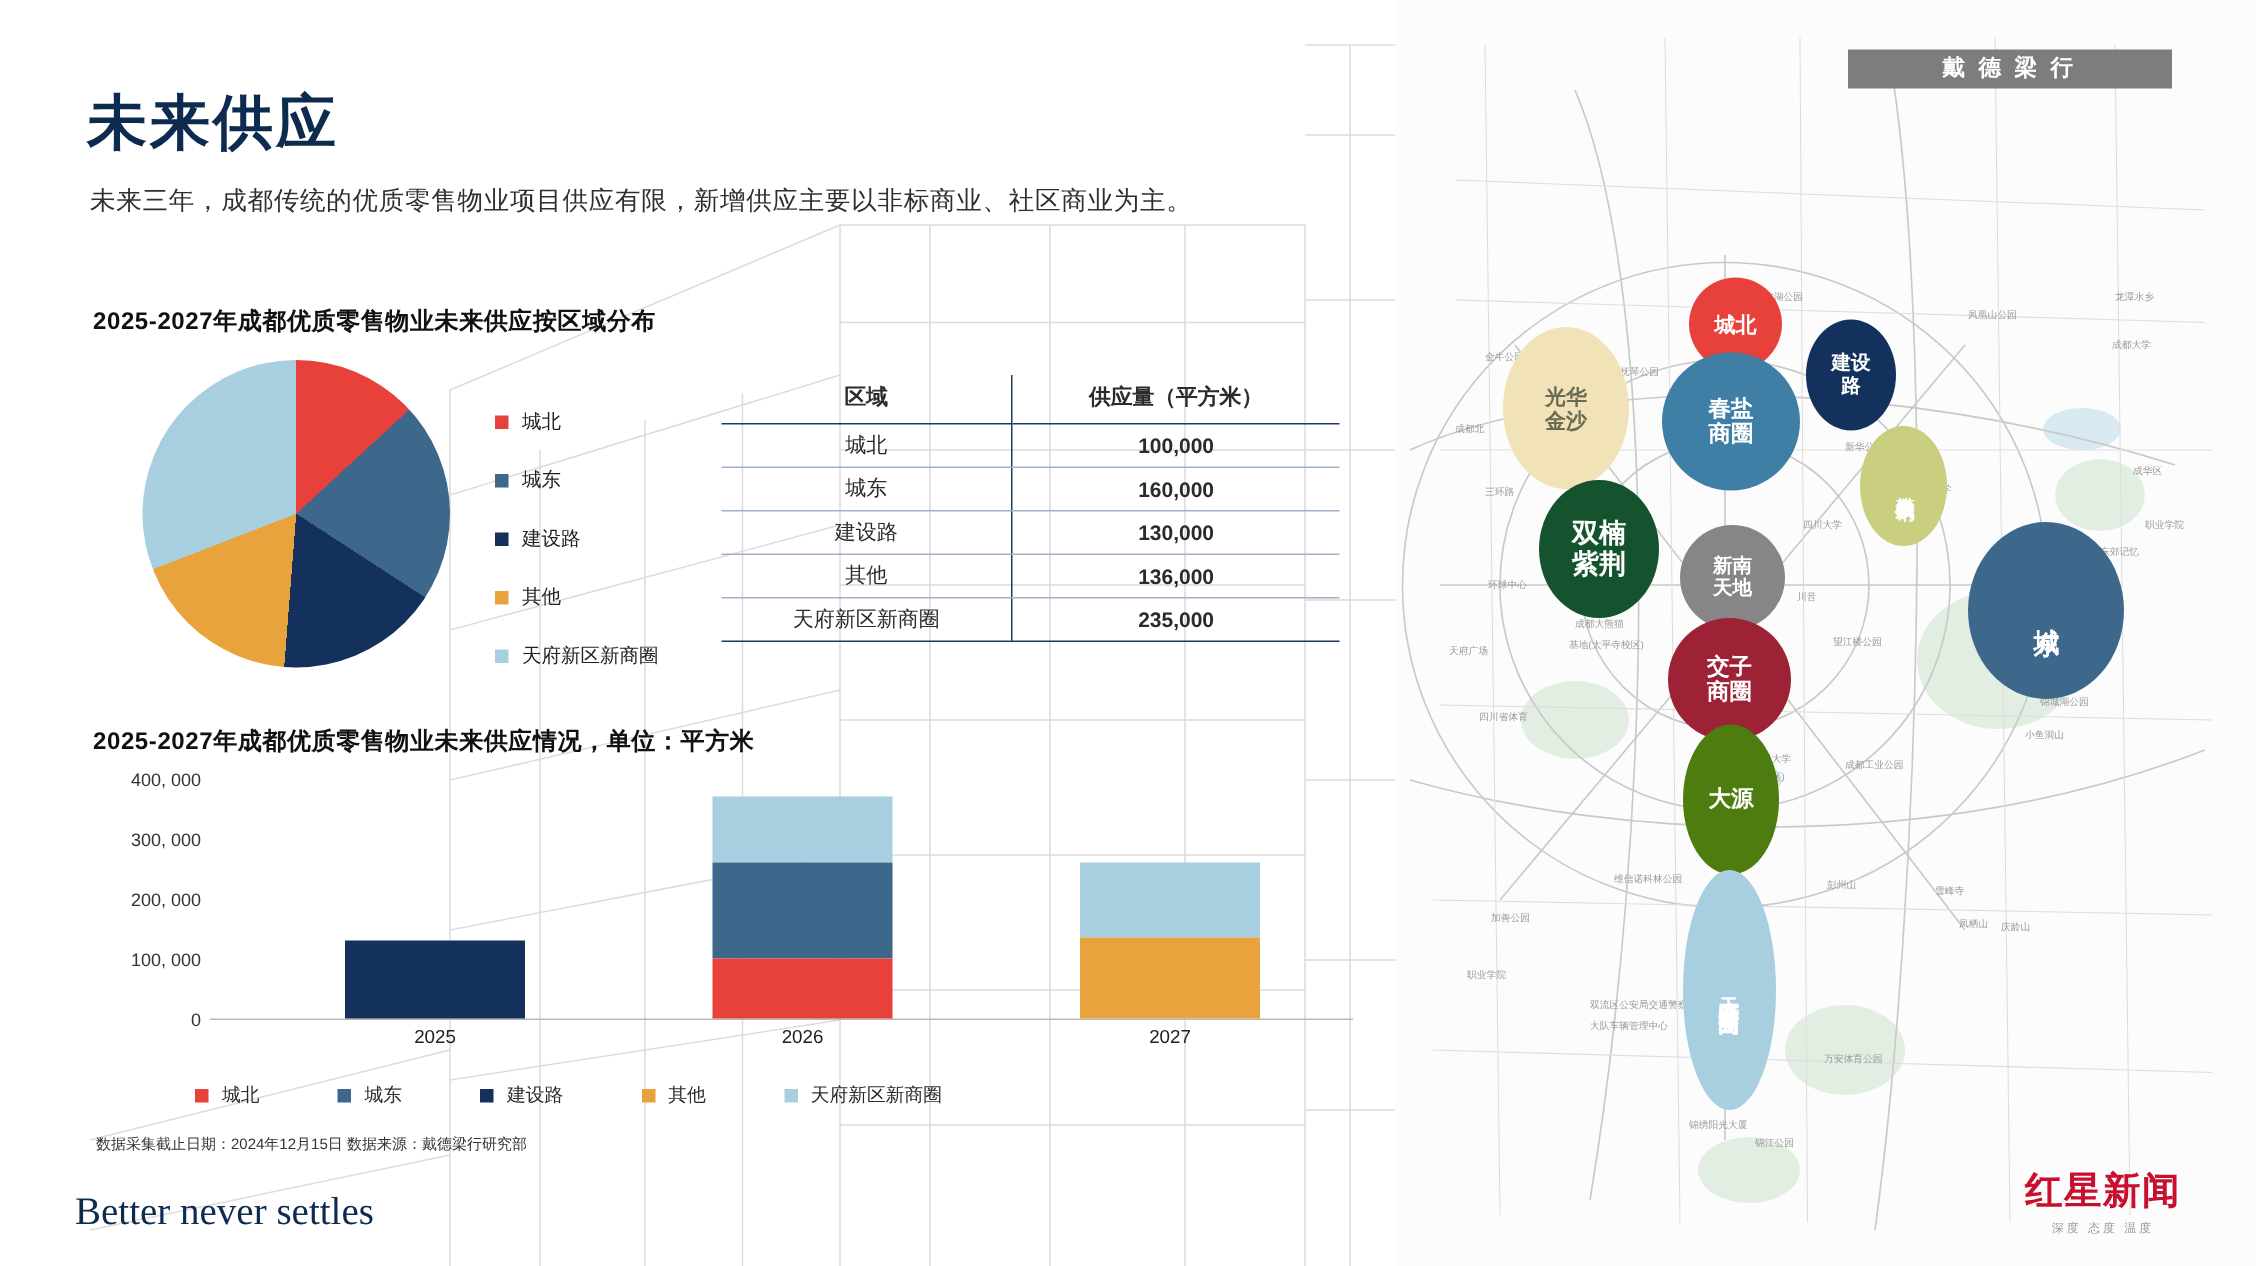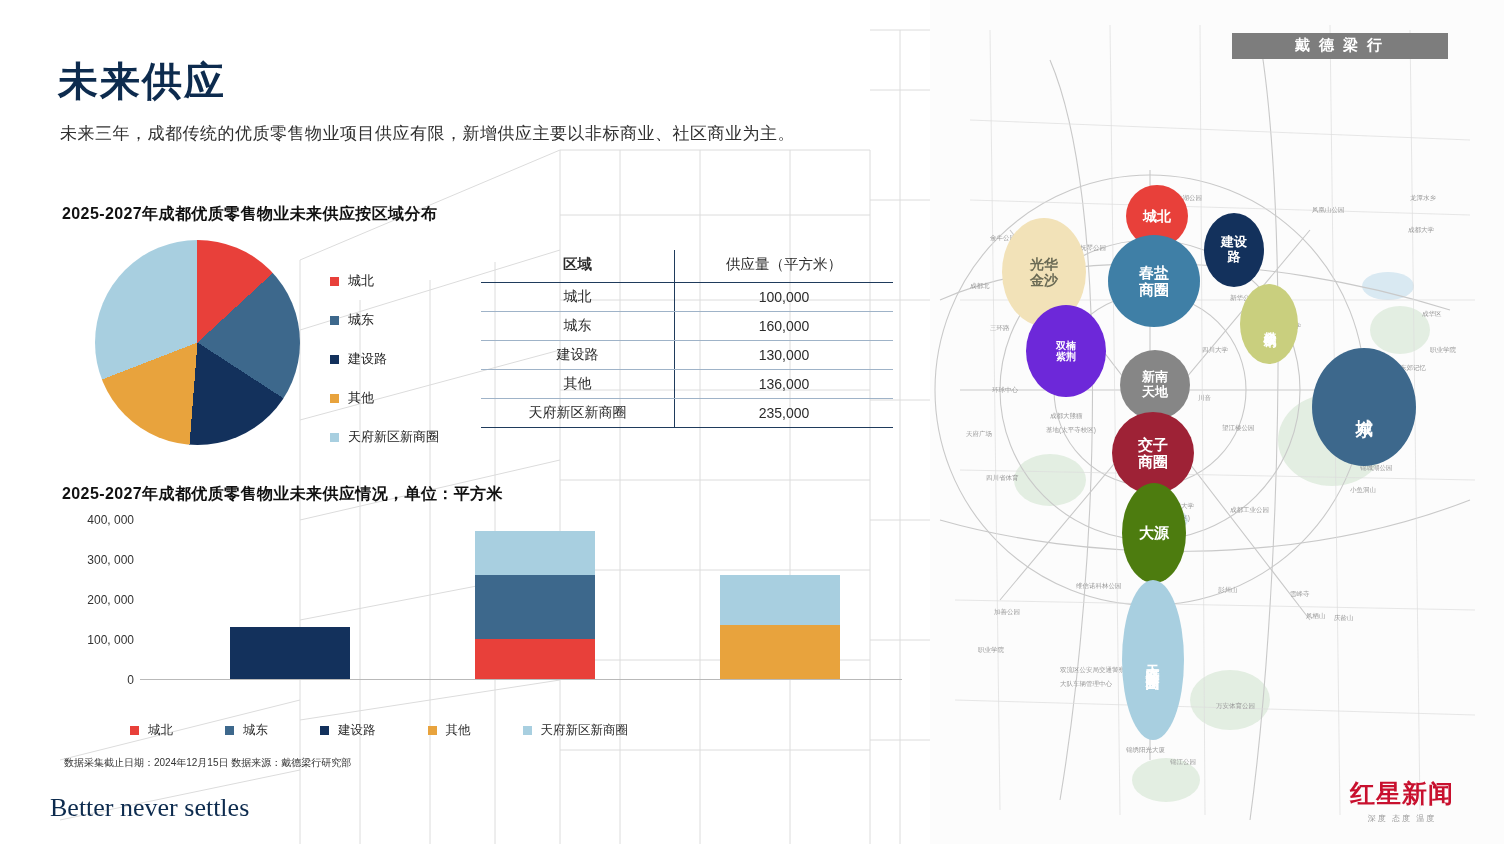--- a/index.html
+++ b/index.html
@@ -34,22 +34,22 @@
   
   .pie-wrap { position:absolute; left:95px; top:240px; width:240px; height:205px; z-index:4; }
   .pie { width:205px; height:205px; border-radius:50%; }
   .pie-legend { position:absolute; left:330px; top:272px; z-index:4; font-size:13px; }
   .pie-legend div { display:flex; align-items:center; margin-bottom:21px; color:#222; }
   .sw { width:9px; height:9px; margin-right:9px; display:inline-block; }
   
   .tbl { position:absolute; left:481px; top:250px; width:412px; z-index:4;
          border-collapse:collapse; font-size:14px; }
   .tbl td, .tbl th { padding:5px 6px; text-align:center; }
-  .tbl thead th { font-weight:normal; font-size:14.5px; border-bottom:1.5px solid #1f3b5c; padding-bottom:8px;}
-  .tbl tbody td { border-bottom:1px solid #9fb3c8; font-weight:normal; }
+  .tbl thead th { font-weight:bold; font-size:14.5px; border-bottom:1.5px solid #1f3b5c; padding-bottom:8px;}
+  .tbl tbody td { border-bottom:1px solid #9fb3c8; font-weight:bold; }
   .tbl tbody tr:last-child td { border-bottom:1.5px solid #1f3b5c; }
   .tbl .col-a { width:47%; border-right:1.5px solid #1f3b5c; font-weight:normal; }
   .tbl thead .col-a { font-weight:bold; }
   
   .bar-area { position:absolute; left:62px; top:520px; width:840px; height:185px; z-index:4; }
   .y-labels { position:absolute; left:0; top:0; width:72px; height:160px; font-size:12px; color:#333; }
   .y-labels span { position:absolute; right:0; transform:translateY(-50%); }
   .plot { position:absolute; left:78px; top:0; right:0; height:160px;
           border-bottom:1px solid #b9b9b9; }
   .bar-col { position:absolute; bottom:0; width:120px; }
@@ -176,20 +176,25 @@
       </div>
       <div class="bar-col" style="left: 335px;">
         <div class="seg" style="background: rgb(168, 207, 224); height: 44px;"></div>
         <div class="seg" style="background: rgb(61, 104, 140); height: 64px;"></div>
         <div class="seg" style="background: rgb(232, 64, 58); height: 40px;"></div>
       </div>
       <div class="bar-col" style="left: 580px;">
         <div class="seg" style="background: rgb(168, 207, 224); height: 50px;"></div>
         <div class="seg" style="background: rgb(232, 163, 61); height: 54.4px;"></div>
       </div>
+    </div>
+  <div class="x-labels" id="x-labels">
+      <span style="left: 150px;">2025</span>
+      <span style="left: 395px;">2026</span>
+      <span style="left: 640px;">2027</span>
     </div>
 </div>
 <div class="bar-legend" id="bar-legend">
     <div>
       <span class="sw" style="background:#e8403a"></span>
       <span>城北</span>
     </div>
     <div>
       <span class="sw" style="background:#3d688c"></span>
       <span>城东</span>
@@ -280,21 +285,21 @@
       <text x="150" y="250">抚琴公园</text>
         <text x="246" y="200">北湖公园</text>
     </g>
   </svg>
   <div id="bubbles">
       <div class="bubble" style="left: 196px; top: 185px; width: 62px; height: 62px; background: rgb(232, 64, 58); font-size: 14px;">城北</div>
       <div class="bubble" style="left: 72px; top: 218px; width: 84px; height: 108px; background: rgb(242, 226, 184); font-size: 14px; color: rgb(107, 107, 85); padding: 0px 6px;">光华<br>金沙</div>
       <div class="bubble" style="left: 274px; top: 213px; width: 60px; height: 74px; background: rgb(19, 49, 92); font-size: 13px; padding: 0px 6px;">建设<br>路</div>
       <div class="bubble" style="left: 178px; top: 235px; width: 92px; height: 92px; background: rgb(63, 127, 166); font-size: 15px; padding: 0px 6px;">春盐<br>商圈</div>
       <div class="bubble vert" style="left: 310px; top: 284px; width: 58px; height: 80px; background: rgb(201, 207, 126); font-size: 13px; color: rgb(255, 255, 255);">攀成钢</div>
-      <div class="bubble" style="left: 96px; top: 305px; width: 80px; height: 92px; background: #6d28d9; font-size: 10px; padding: 0px 6px;">双楠<br>紫荆</div>
+      <div class="bubble" style="left: 96px; top: 320px; width: 80px; height: 92px; background: #14532d; font-size: 18px; padding: 0px 6px;">双楠<br>紫荆</div>
       <div class="bubble" style="left: 190px; top: 350px; width: 70px; height: 70px; background: rgb(134, 134, 134); font-size: 13px; padding: 0px 6px;">新南<br>天地</div>
       <div class="bubble vert" style="left: 382px; top: 348px; width: 104px; height: 118px; background: rgb(61, 104, 140); font-size: 17px;">城东</div>
       <div class="bubble" style="left: 182px; top: 412px; width: 82px; height: 82px; background: rgb(158, 34, 54); font-size: 15px; padding: 0px 6px;">交子<br>商圈</div>
       <div class="bubble" style="left: 192px; top: 483px; width: 64px; height: 100px; background: #4d7c0f; font-size: 15px;">大源</div>
       <div class="bubble vert" style="left: 192px; top: 580px; width: 62px; height: 160px; background: rgb(168, 207, 224); font-size: 14px;">天府新区新商圈</div>
     </div>
 </div>
 
 <div class="news-logo">
   <div class="news-main">红星新闻</div>

